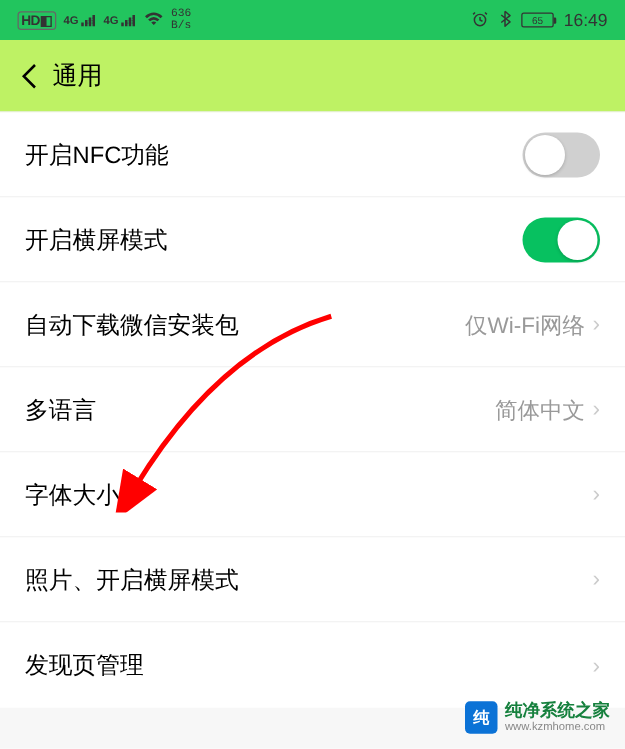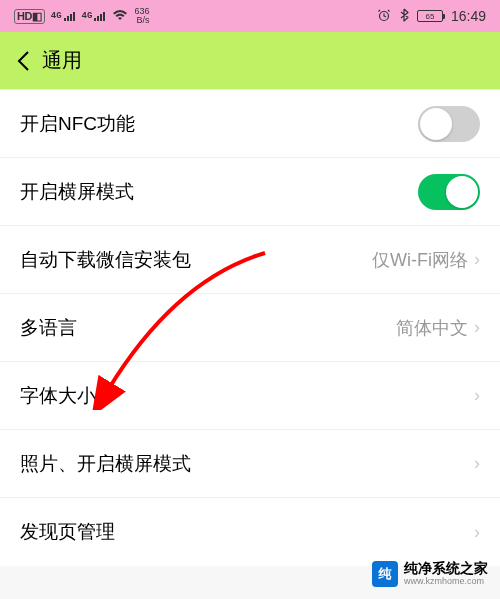--- a/index.html
+++ b/index.html
@@ -10,21 +10,21 @@
     body {
       width: 500px;
       height: 599px;
       font-family: -apple-system, "Helvetica Neue", Arial, sans-serif;
       background: #f7f7f7;
       position: relative;
       overflow: hidden;
     }
     .status-bar {
       height: 32px;
-      background: #f9a8d4;
+      background: #22c55e;
       display: flex;
       align-items: center;
       justify-content: space-between;
       padding: 0 14px;
       font-size: 12px;
       color: #333;
     }
     .status-left {
       display: flex;
       align-items: center;
@@ -41,21 +41,20 @@
       border: 1px solid #666;
       border-radius: 3px;
       padding: 0 2px;
       letter-spacing: -0.5px;
     }
     .signal-group {
       display: flex;
       align-items: flex-end;
       gap: 2px;
       font-size: 9px;
-      font-family: Liberation Mono, monospace;
     }
     .signal-4g {
       font-size: 9px;
       font-weight: bold;
     }
     .signal-bars {
       display: inline-block;
       position: relative;
       width: 12px;
       height: 10px;
@@ -71,21 +70,22 @@
       box-shadow: 3px 0 0 0 #333, 3px -2px 0 0 #333,
                   6px 0 0 0 #333, 6px -2px 0 0 #333, 6px -4px 0 0 #333,
                   9px 0 0 0 #333, 9px -2px 0 0 #333, 9px -4px 0 0 #333, 9px -6px 0 0 #333;
     }
     .wifi-icon {
       font-size: 14px;
     }
     .net-speed {
       font-size: 9px;
       line-height: 1;
-      text-align: right;
+      text-align: center;
+      font-family: Liberation Mono, monospace;
     }
     .battery {
       display: flex;
       align-items: center;
       gap: 2px;
     }
     .battery-body {
       border: 1px solid #333;
       border-radius: 2px;
       width: 26px;
@@ -208,21 +208,21 @@
       color: #fff;
       font-size: 13px;
       font-weight: bold;
     }
     .watermark-text {
       display: flex;
       flex-direction: column;
       line-height: 1.1;
     }
     .watermark-cn {
-      color: #000000;
+      color: #15803d;
       font-size: 14px;
       font-weight: bold;
     }
     .watermark-url {
       color: #888;
       font-size: 9px;
     }
     .last-row {
       border-bottom: none;
     }

